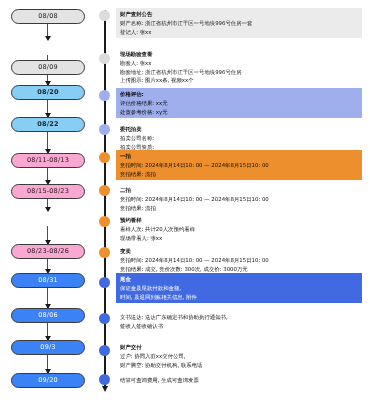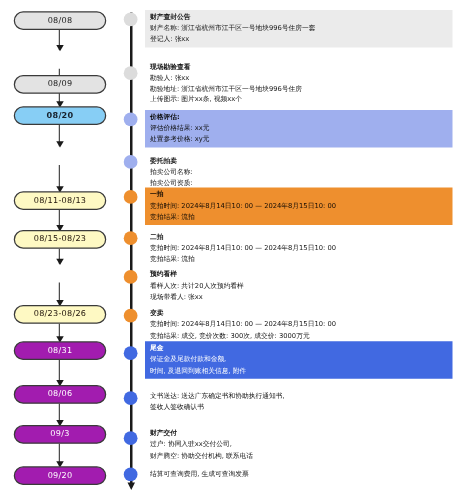--- a/index.html
+++ b/index.html
@@ -42,22 +42,22 @@
     align-items: center;
     justify-content: center;
     font-size: 6.5px;
     letter-spacing: 0.2px;
     line-height: 1;
     white-space: nowrap;
     user-select: none;
   }
   .flow-node.gray  { background: #e3e3e3; color: #222222; }
   .flow-node.lblue { background: #87cef5; color: #17202b; font-weight: bold; }
-  .flow-node.orange{ background: #fef9c3; color: #20140a; }
-  .flow-node.blue  { background: #a21caf; color: #ffffff; }
+  .flow-node.orange{ background: #f9a8d4; color: #20140a; }
+  .flow-node.blue  { background: #3b82f6; color: #ffffff; }
 
   .flow-arrow {
     position: absolute;
     left: 47px;
     width: 1px;
     background: #4d4d4d;
   }
   .flow-arrow::after {
     content: "";
     position: absolute;
@@ -146,20 +146,23 @@
     <div class="flow-arrow" style="top:355px;height:18px;"></div>
 
     <div class="flow-node gray" style="top:9px;">
         <span>08/08</span>
       </div>
     <div class="flow-node gray" style="top:40px;margin-top:20px;">
         <span>08/09</span>
       </div>
     <div class="flow-node lblue" style="top:85px;">
         <span>08/20</span>
+      </div>
+    <div class="flow-node lblue" style="top:117px;">
+        <span>08/22</span>
       </div>
     <div class="flow-node orange" style="top:153px;">
         <span>08/11-08/13</span>
       </div>
     <div class="flow-node orange" style="top:184px;">
         <span>08/15-08/23</span>
       </div>
     <div class="flow-node orange" style="top:244px;">
         <span>08/23-08/26</span>
       </div>

